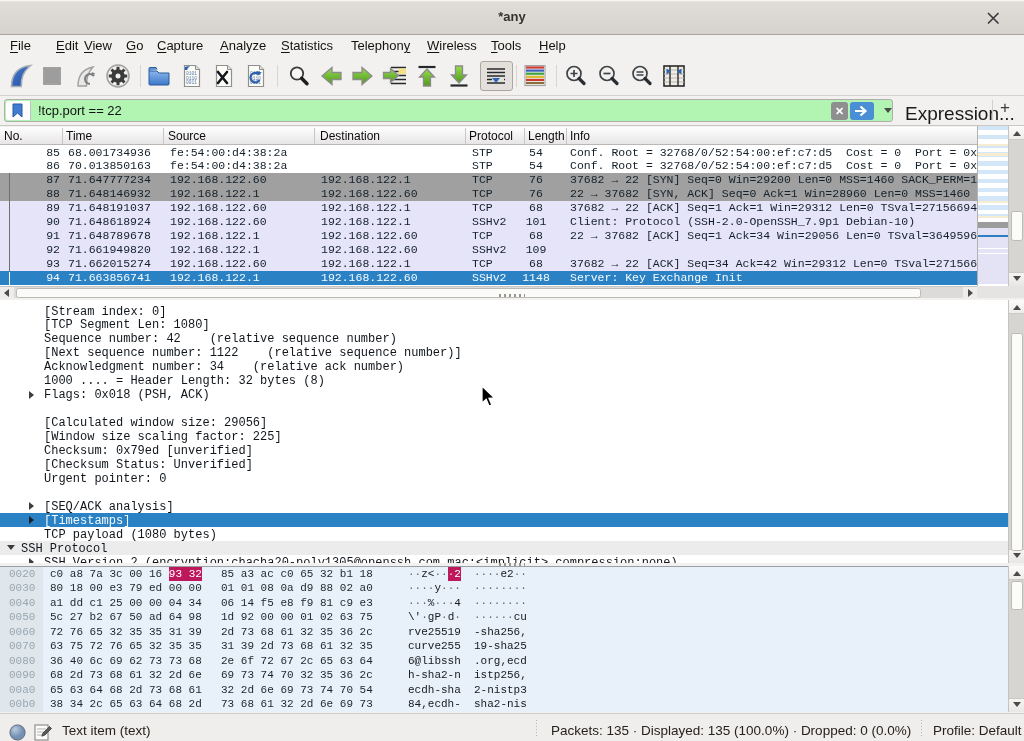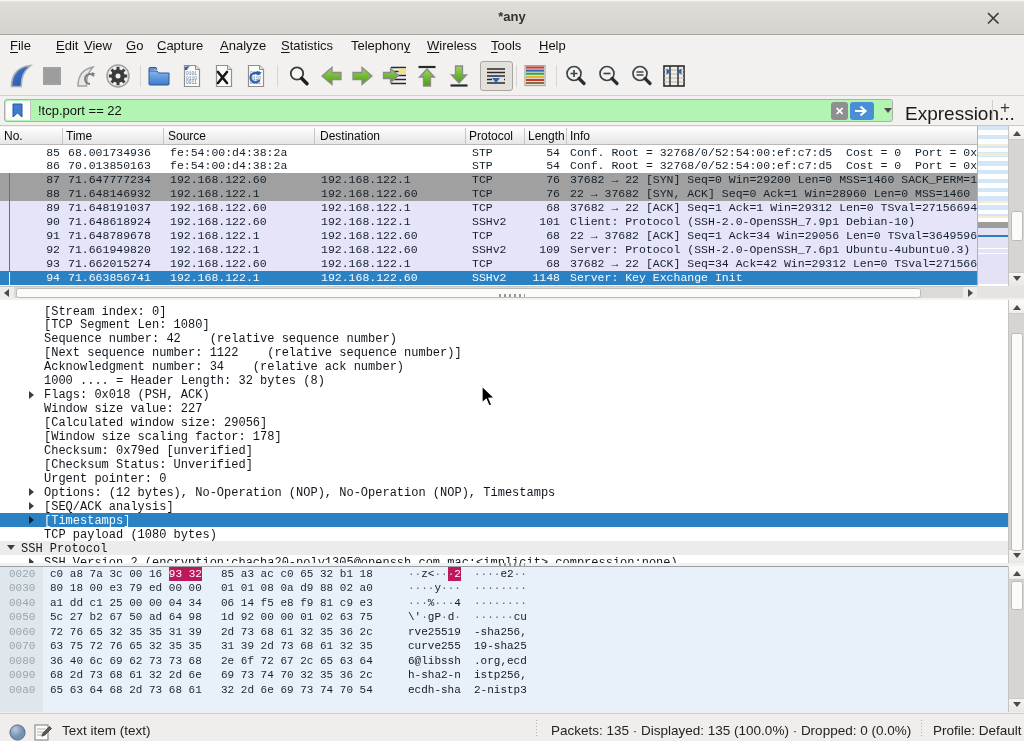--- a/index.html
+++ b/index.html
@@ -45,21 +45,21 @@
 #plhead span{position:absolute;top:2px;font-size:12px;color:#0e0c0a}
 #plhead i{position:absolute;top:1px;width:1px;height:16px;background:#c8c6c4;font-style:normal}
 
 #rows{left:0;top:145px;width:1008px;height:141px;background:#fff;overflow:hidden}
 .prow{position:absolute;left:0;width:977px;height:14px;overflow:hidden;
   font-family:"Liberation Mono",monospace;font-size:11.5px;color:#14202a;
   white-space:pre}
 .prow span{position:absolute;top:0.5px}
 .c-no{left:0;width:60px;text-align:right}
 .c-time{left:68px}.c-src{left:170px}.c-dst{left:321px}.c-pro{left:472px}
-.c-len{left:472px;width:88px;text-align:right}.c-info{left:570px}
+.c-len{left:492px;width:88px;text-align:center}.c-info{left:570px}
 .r-gray{background:#a0a0a0}
 .r-lav{background:#e5e4f8}
 .r-sel{background:#2a82c4;color:#f6fbfe}
 
 #mmap{left:977px;top:126px;width:31px;height:160px;background:#fff;overflow:hidden;
   border-left:1px solid #b4b2af}
 
 .sb{background:#d7d5d2}
 .sbthumb{position:absolute;background:#fbfbfa;border:1px solid #bcbab7;border-radius:2.5px}
 .arr{position:absolute;width:0;height:0}
@@ -319,21 +319,21 @@
 <span style="left:570px">Info</span>
 </div>
 <div id="rows" class="abs">
 <div class="prow" style="top:0.00px"><span class="c-no">85</span><span class="c-time">68.001734936</span><span class="c-src">fe:54:00:d4:38:2a</span><span class="c-dst"></span><span class="c-pro">STP</span><span class="c-len">54</span><span class="c-info">Conf. Root = 32768/0/52:54:00:ef:c7:d5  Cost = 0  Port = 0x8002</span></div>
 <div class="prow" style="top:13.95px"><span class="c-no">86</span><span class="c-time">70.013850163</span><span class="c-src">fe:54:00:d4:38:2a</span><span class="c-dst"></span><span class="c-pro">STP</span><span class="c-len">54</span><span class="c-info">Conf. Root = 32768/0/52:54:00:ef:c7:d5  Cost = 0  Port = 0x8002</span></div>
 <div class="prow r-gray" style="top:27.90px"><span class="c-no">87</span><span class="c-time">71.647777234</span><span class="c-src">192.168.122.60</span><span class="c-dst">192.168.122.1</span><span class="c-pro">TCP</span><span class="c-len">76</span><span class="c-info">37682 → 22 [SYN] Seq=0 Win=29200 Len=0 MSS=1460 SACK_PERM=1 TSv</span></div>
 <div class="prow r-gray" style="top:41.85px"><span class="c-no">88</span><span class="c-time">71.648146932</span><span class="c-src">192.168.122.1</span><span class="c-dst">192.168.122.60</span><span class="c-pro">TCP</span><span class="c-len">76</span><span class="c-info">22 → 37682 [SYN, ACK] Seq=0 Ack=1 Win=28960 Len=0 MSS=1460 SACK</span></div>
 <div class="prow r-lav" style="top:55.80px"><span class="c-no">89</span><span class="c-time">71.648191037</span><span class="c-src">192.168.122.60</span><span class="c-dst">192.168.122.1</span><span class="c-pro">TCP</span><span class="c-len">68</span><span class="c-info">37682 → 22 [ACK] Seq=1 Ack=1 Win=29312 Len=0 TSval=27156694 TS</span></div>
 <div class="prow r-lav" style="top:69.75px"><span class="c-no">90</span><span class="c-time">71.648618924</span><span class="c-src">192.168.122.60</span><span class="c-dst">192.168.122.1</span><span class="c-pro">SSHv2</span><span class="c-len">101</span><span class="c-info">Client: Protocol (SSH-2.0-OpenSSH_7.9p1 Debian-10)</span></div>
 <div class="prow r-lav" style="top:83.70px"><span class="c-no">91</span><span class="c-time">71.648789678</span><span class="c-src">192.168.122.1</span><span class="c-dst">192.168.122.60</span><span class="c-pro">TCP</span><span class="c-len">68</span><span class="c-info">22 → 37682 [ACK] Seq=1 Ack=34 Win=29056 Len=0 TSval=36495965 T</span></div>
-<div class="prow r-lav" style="top:97.65px"><span class="c-no">92</span><span class="c-time">71.661949820</span><span class="c-src">192.168.122.1</span><span class="c-dst">192.168.122.60</span><span class="c-pro">SSHv2</span><span class="c-len">109</span><span class="c-info">Server: Protocol (SSH-2.0-OpenSSH_7.6p1 Ubuntu-4ubuntu0.3)</span></div>
+<div class="prow r-lav" style="top:97.65px"><span class="c-no">92</span><span class="c-time">71.661949820</span><span class="c-src">192.168.122.1</span><span class="c-dst">192.168.122.60</span><span class="c-pro">SSHv2</span><span class="c-len">109</span></div>
 <div class="prow r-lav" style="top:111.60px"><span class="c-no">93</span><span class="c-time">71.662015274</span><span class="c-src">192.168.122.60</span><span class="c-dst">192.168.122.1</span><span class="c-pro">TCP</span><span class="c-len">68</span><span class="c-info">37682 → 22 [ACK] Seq=34 Ack=42 Win=29312 Len=0 TSval=2715669 T</span></div>
 <div class="prow r-sel" style="top:125.55px"><span class="c-no">94</span><span class="c-time">71.663856741</span><span class="c-src">192.168.122.1</span><span class="c-dst">192.168.122.60</span><span class="c-pro">SSHv2</span><span class="c-len">1148</span><span class="c-info">Server: Key Exchange Init</span></div>
 <div class="abs" style="left:9px;top:28px;width:1px;height:99px;background:#6f6f6f"></div>
 <div class="abs" style="left:9px;top:127px;width:1px;height:13px;background:#f2f6fa"></div>
 </div>
 <div id="mmap" class="abs">
 <div class="abs" style="left:0;top:0;width:31px;height:96px;background:repeating-linear-gradient(180deg,#d3e7f9 0 4.4px,#ffffff 4.4px 8.8px)"></div>
 <div class="abs" style="left:0;top:17.5px;width:31px;height:2.8px;background:#f6ecd2"></div>
 <div class="abs" style="left:0;top:27px;width:31px;height:2.8px;background:#f6ecd2"></div>
 <div class="abs" style="left:0;top:74.5px;width:31px;height:2.8px;background:#f6ecd2"></div>
@@ -364,27 +364,25 @@
 <div class="abs" style="left:977px;top:286px;width:47px;height:12px;background:#e6e4e2"></div>
 <div class="dots" style="left:499px;top:294px"></div>
 <div id="details" class="abs">
 <div class="dl" style="top:4.00px"><span style="left:44px">[Stream index: 0]</span></div>
 <div class="dl" style="top:17.95px"><span style="left:44px">[TCP Segment Len: 1080]</span></div>
 <div class="dl" style="top:31.90px"><span style="left:44px">Sequence number: 42    (relative sequence number)</span></div>
 <div class="dl" style="top:45.85px"><span style="left:44px">[Next sequence number: 1122    (relative sequence number)]</span></div>
 <div class="dl" style="top:59.80px"><span style="left:44px">Acknowledgment number: 34    (relative ack number)</span></div>
 <div class="dl" style="top:73.75px"><span style="left:44px">1000 .... = Header Length: 32 bytes (8)</span></div>
 <div class="dl" style="top:87.70px"><span class="tri-r" style="left:29px;top:3px;border-left-color:#3c3c3c"></span><span style="left:44px">Flags: 0x018 (PSH, ACK)</span></div>
-<div class="dl" style="top:101.65px"><span style="left:44px">Window size value: 227</span></div>
 <div class="dl" style="top:115.60px"><span style="left:44px">[Calculated window size: 29056]</span></div>
-<div class="dl" style="top:129.55px"><span style="left:44px">[Window size scaling factor: 178]</span></div>
+<div class="dl" style="top:129.55px"><span style="left:44px">[Window size scaling factor: 225]</span></div>
 <div class="dl" style="top:143.50px"><span style="left:44px">Checksum: 0x79ed [unverified]</span></div>
 <div class="dl" style="top:157.45px"><span style="left:44px">[Checksum Status: Unverified]</span></div>
 <div class="dl" style="top:171.40px"><span style="left:44px">Urgent pointer: 0</span></div>
-<div class="dl" style="top:185.35px"><span class="tri-r" style="left:29px;top:3px;border-left-color:#3c3c3c"></span><span style="left:44px">Options: (12 bytes), No-Operation (NOP), No-Operation (NOP), Timestamps</span></div>
 <div class="dl dsel" style="top:213.25px"><span class="tri-r" style="left:29px;top:3px;border-left-color:#16212c"></span><span style="left:44px">[Timestamps]</span></div>
 <div class="dl" style="top:199.30px"><span class="tri-r" style="left:29px;top:3px;border-left-color:#3c3c3c"></span><span style="left:44px">[SEQ/ACK analysis]</span></div>
 <div class="dl" style="top:227.20px"><span style="left:44px">TCP payload (1080 bytes)</span></div>
 <div class="dl dgray" style="top:241.15px"><span class="tri-d" style="left:7px;top:4px"></span><span style="left:21px">SSH Protocol</span></div>
 <div class="dl" style="top:255.10px"><span class="tri-r" style="left:29px;top:3px;border-left-color:#3c3c3c"></span><span style="left:44px">SSH Version 2 (encryption:chacha20-poly1305@openssh.com mac:&lt;implicit&gt; compression:none)</span></div>
 </div>
 <div class="abs sb" style="left:1008px;top:300px;width:16px;height:263px;border-left:1px solid #c6c4c1">
       <div class="abs" style="left:0;top:0;width:15px;height:14px;background:linear-gradient(#fbfbfa,#efedeb);border-bottom:1px solid #ccc9c6"></div>
       <div class="abs" style="left:0;top:249px;width:15px;height:14px;background:linear-gradient(#f5f4f2,#e9e7e5);border-top:1px solid #ccc9c6"></div>
       <div class="arr" style="left:3.5px;top:5px;border-left:4.5px solid transparent;border-right:4.5px solid transparent;border-bottom:5px solid #4a4a4a"></div>
@@ -396,20 +394,21 @@
       <div id="hexoff" class="abs"></div>
 <div class="hl" style="top:-0.50px"><span class="h-off">0020</span><span class="h-b1">c0 a8 7a 3c 00 16 <span class="hlsel" style="position:static;padding:1.5px 0">93 32</span></span><span class="h-b2">85 a3 ac c0 65 32 b1 18</span><span class="h-a1"><b>·</b><b>·</b>z&lt;<b>·</b><b>·</b><span class="hlsel" style="position:static;padding:1.5px 0"><b>·</b>2</span></span><span class="h-a2"><b>·</b><b>·</b><b>·</b><b>·</b>e2<b>·</b><b>·</b></span></div>
 <div class="hl" style="top:14.05px"><span class="h-off">0030</span><span class="h-b1">80 18 00 e3 79 ed 00 00</span><span class="h-b2">01 01 08 0a d9 88 02 a0</span><span class="h-a1"><b>·</b><b>·</b><b>·</b><b>·</b>y<b>·</b><b>·</b><b>·</b></span><span class="h-a2"><b>·</b><b>·</b><b>·</b><b>·</b><b>·</b><b>·</b><b>·</b><b>·</b></span></div>
 <div class="hl" style="top:28.60px"><span class="h-off">0040</span><span class="h-b1">a1 dd c1 25 00 00 04 34</span><span class="h-b2">06 14 f5 e8 f9 81 c9 e3</span><span class="h-a1"><b>·</b><b>·</b><b>·</b>%<b>·</b><b>·</b><b>·</b>4</span><span class="h-a2"><b>·</b><b>·</b><b>·</b><b>·</b><b>·</b><b>·</b><b>·</b><b>·</b></span></div>
 <div class="hl" style="top:43.15px"><span class="h-off">0050</span><span class="h-b1">5c 27 b2 67 50 ad 64 98</span><span class="h-b2">1d 92 00 00 01 02 63 75</span><span class="h-a1">\'<b>·</b>gP<b>·</b>d<b>·</b></span><span class="h-a2"><b>·</b><b>·</b><b>·</b><b>·</b><b>·</b><b>·</b>cu</span></div>
 <div class="hl" style="top:57.70px"><span class="h-off">0060</span><span class="h-b1">72 76 65 32 35 35 31 39</span><span class="h-b2">2d 73 68 61 32 35 36 2c</span><span class="h-a1">rve25519</span><span class="h-a2">-sha256,</span></div>
 <div class="hl" style="top:72.25px"><span class="h-off">0070</span><span class="h-b1">63 75 72 76 65 32 35 35</span><span class="h-b2">31 39 2d 73 68 61 32 35</span><span class="h-a1">curve255</span><span class="h-a2">19-sha25</span></div>
 <div class="hl" style="top:86.80px"><span class="h-off">0080</span><span class="h-b1">36 40 6c 69 62 73 73 68</span><span class="h-b2">2e 6f 72 67 2c 65 63 64</span><span class="h-a1">6@libssh</span><span class="h-a2">.org,ecd</span></div>
 <div class="hl" style="top:101.35px"><span class="h-off">0090</span><span class="h-b1">68 2d 73 68 61 32 2d 6e</span><span class="h-b2">69 73 74 70 32 35 36 2c</span><span class="h-a1">h-sha2-n</span><span class="h-a2">istp256,</span></div>
 <div class="hl" style="top:115.90px"><span class="h-off">00a0</span><span class="h-b1">65 63 64 68 2d 73 68 61</span><span class="h-b2">32 2d 6e 69 73 74 70 54</span><span class="h-a1">ecdh-sha</span><span class="h-a2">2-nistp3</span></div>
+<div class="hl" style="top:130.45px"><span class="h-off">00b0</span><span class="h-b1">38 34 2c 65 63 64 68 2d</span><span class="h-b2">73 68 61 32 2d 6e 69 73</span><span class="h-a1">84,ecdh-</span><span class="h-a2">sha2-nis</span></div>
 </div>
 <div class="abs sb" style="left:1008px;top:566px;width:16px;height:146px;border-left:1px solid #c6c4c1">
       <div class="abs" style="left:0;top:0;width:15px;height:14px;background:linear-gradient(#fbfbfa,#efedeb);border-bottom:1px solid #ccc9c6"></div>
       <div class="abs" style="left:0;top:132px;width:15px;height:14px;background:linear-gradient(#f5f4f2,#e9e7e5);border-top:1px solid #ccc9c6"></div>
       <div class="arr" style="left:3.5px;top:5px;border-left:4.5px solid transparent;border-right:4.5px solid transparent;border-bottom:5px solid #4a4a4a"></div>
       <div class="arr" style="left:3.5px;top:136px;border-left:4.5px solid transparent;border-right:4.5px solid transparent;border-top:5px solid #4a4a4a"></div>
       <div class="sbthumb" style="left:1.5px;top:15px;width:12px;height:29px"></div>
     </div>
 <div id="status" class="abs">
 <svg class="abs" style="left:9px;top:10px" width="17" height="17">

